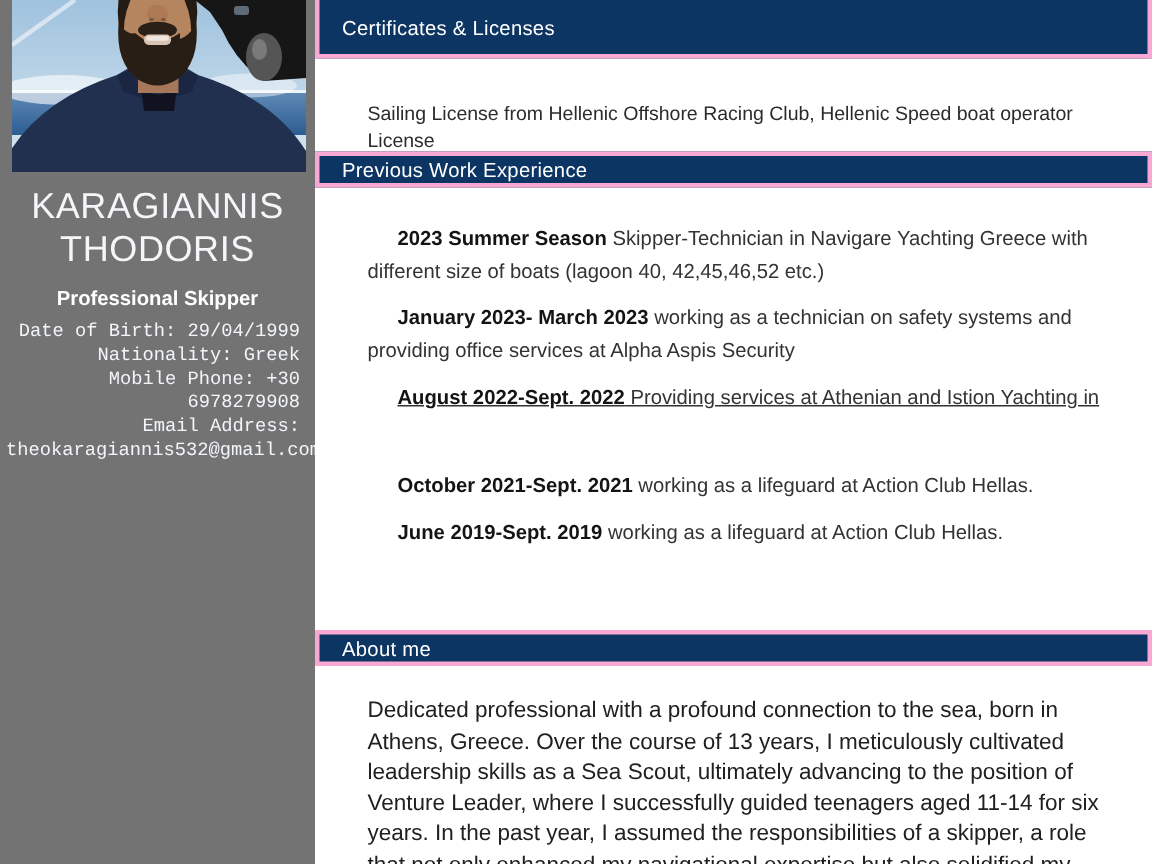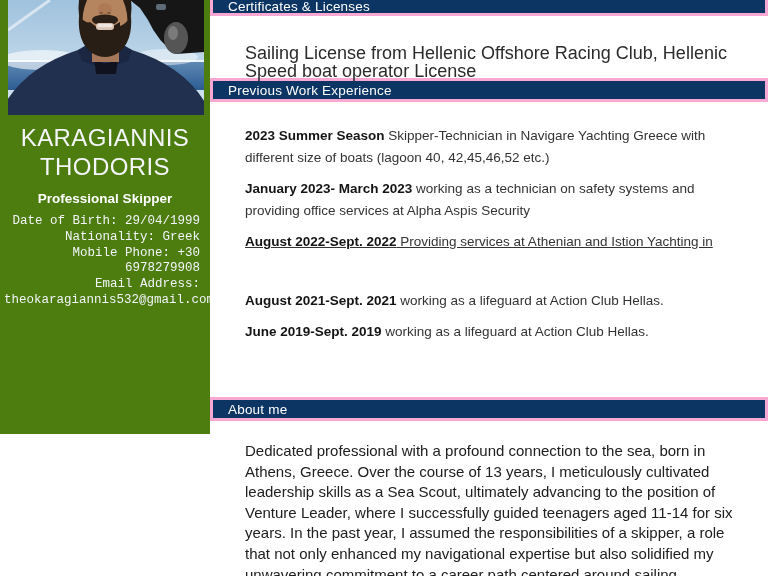--- a/index.html
+++ b/index.html
@@ -4,22 +4,22 @@
 <style>
   html,body{margin:0;padding:0;}
   body{
     width:768px;height:576px;overflow:hidden;background:#ffffff;
     font-family:"Liberation Sans", sans-serif;
   }
   .page{position:relative;width:768px;height:576px;display:flex;}
 
   
   .sidebar{
-    position:relative;flex:0 0 210px;width:210px;height:434px;
-    background:#4d7c0f;color:#fff;
+    position:relative;flex:0 0 210px;width:210px;height:576px;
+    background:#737373;color:#fff;
   }
   .photo{
     position:absolute;top:0;left:8px;width:196px;height:115px;overflow:hidden;
   }
   .photo svg{display:block;}
   .name{
     position:absolute;top:123px;left:0;width:100%;text-align:center;
     font-size:24px;line-height:29px;font-weight:400;color:#f4f6f9;letter-spacing:.4px;
   }
   .person-title{
@@ -32,32 +32,32 @@
   }
 
   
   .main{flex:1 1 auto;background:#ffffff;position:relative;}
   .bar{
     box-sizing:border-box;height:24px;background:#0c3563;
     border:3px solid #f9a8d4;
     color:#ffffff;font-size:13.5px;font-weight:400;letter-spacing:.2px;
     display:flex;align-items:center;padding-left:15px;
   }
-  .bar-first{height:16px;border-top:none;}
+  .bar-first{height:39px;border-top:none;}
   .content{box-sizing:border-box;color:#2b2b2b;}
   .content1{
-    height:62px;padding:28px 34px 0 35px;font-size:18px;line-height:18px;
+    height:62px;padding:28px 34px 0 35px;font-size:13px;line-height:18px;
   }
   .content1 p{margin:0;}
   .content2{
     height:295px;padding:23px 33px 0 35px;font-size:13.5px;line-height:22px;color:#333333;
   }
   .content2 p{margin:0 0 9px 0;}
   .content2 p.gap-after{margin-bottom:37px;text-decoration:underline;}
-  .content2 b{color:#141414;}
+  .content2 b{color:#141414;margin-left:20px;}
   .content3{
     padding:20px 25px 0 35px;font-size:15px;line-height:20.6px;color:#202020;
   }
   .content3 p{margin:0;}
 </style>
 </head>
 <body>
 
 <div class="page">
 
@@ -140,21 +140,21 @@
     </div>
 
     <div class="bar">
       <span>Previous Work Experience</span>
     </div>
 
     <div class="content content2">
       <p><b>2023 Summer Season</b><span> Skipper-Technician in Navigare Yachting Greece with different size of boats (lagoon 40, 42,45,46,52 etc.)</span></p>
       <p><b>January 2023- March 2023</b><span> working as a technician on safety systems and providing office services at Alpha Aspis Security</span></p>
       <p class="gap-after"><b>August 2022-Sept. 2022</b><span> Providing services at Athenian and Istion Yachting in</span></p>
-      <p><b>August 2021-Sept. 2021</b><span> working as a lifeguard at Action Club Hellas.</span></p>
+      <p><b>October 2021-Sept. 2021</b><span> working as a lifeguard at Action Club Hellas.</span></p>
       <p><b>June 2019-Sept. 2019</b><span> working as a lifeguard at Action Club Hellas.</span></p>
     </div>
 
     <div class="bar">
       <span>About me</span>
     </div>
 
     <div class="content content3">
       <p>Dedicated professional with a profound connection to the sea, born in Athens, Greece. Over the course of 13 years, I meticulously cultivated leadership skills as a Sea Scout, ultimately advancing to the position of Venture Leader, where I successfully guided teenagers aged 11-14 for six years. In the past year, I assumed the responsibilities of a skipper, a role that not only enhanced my navigational expertise but also solidified my unwavering commitment to a career path centered around sailing.</p>
     </div>

